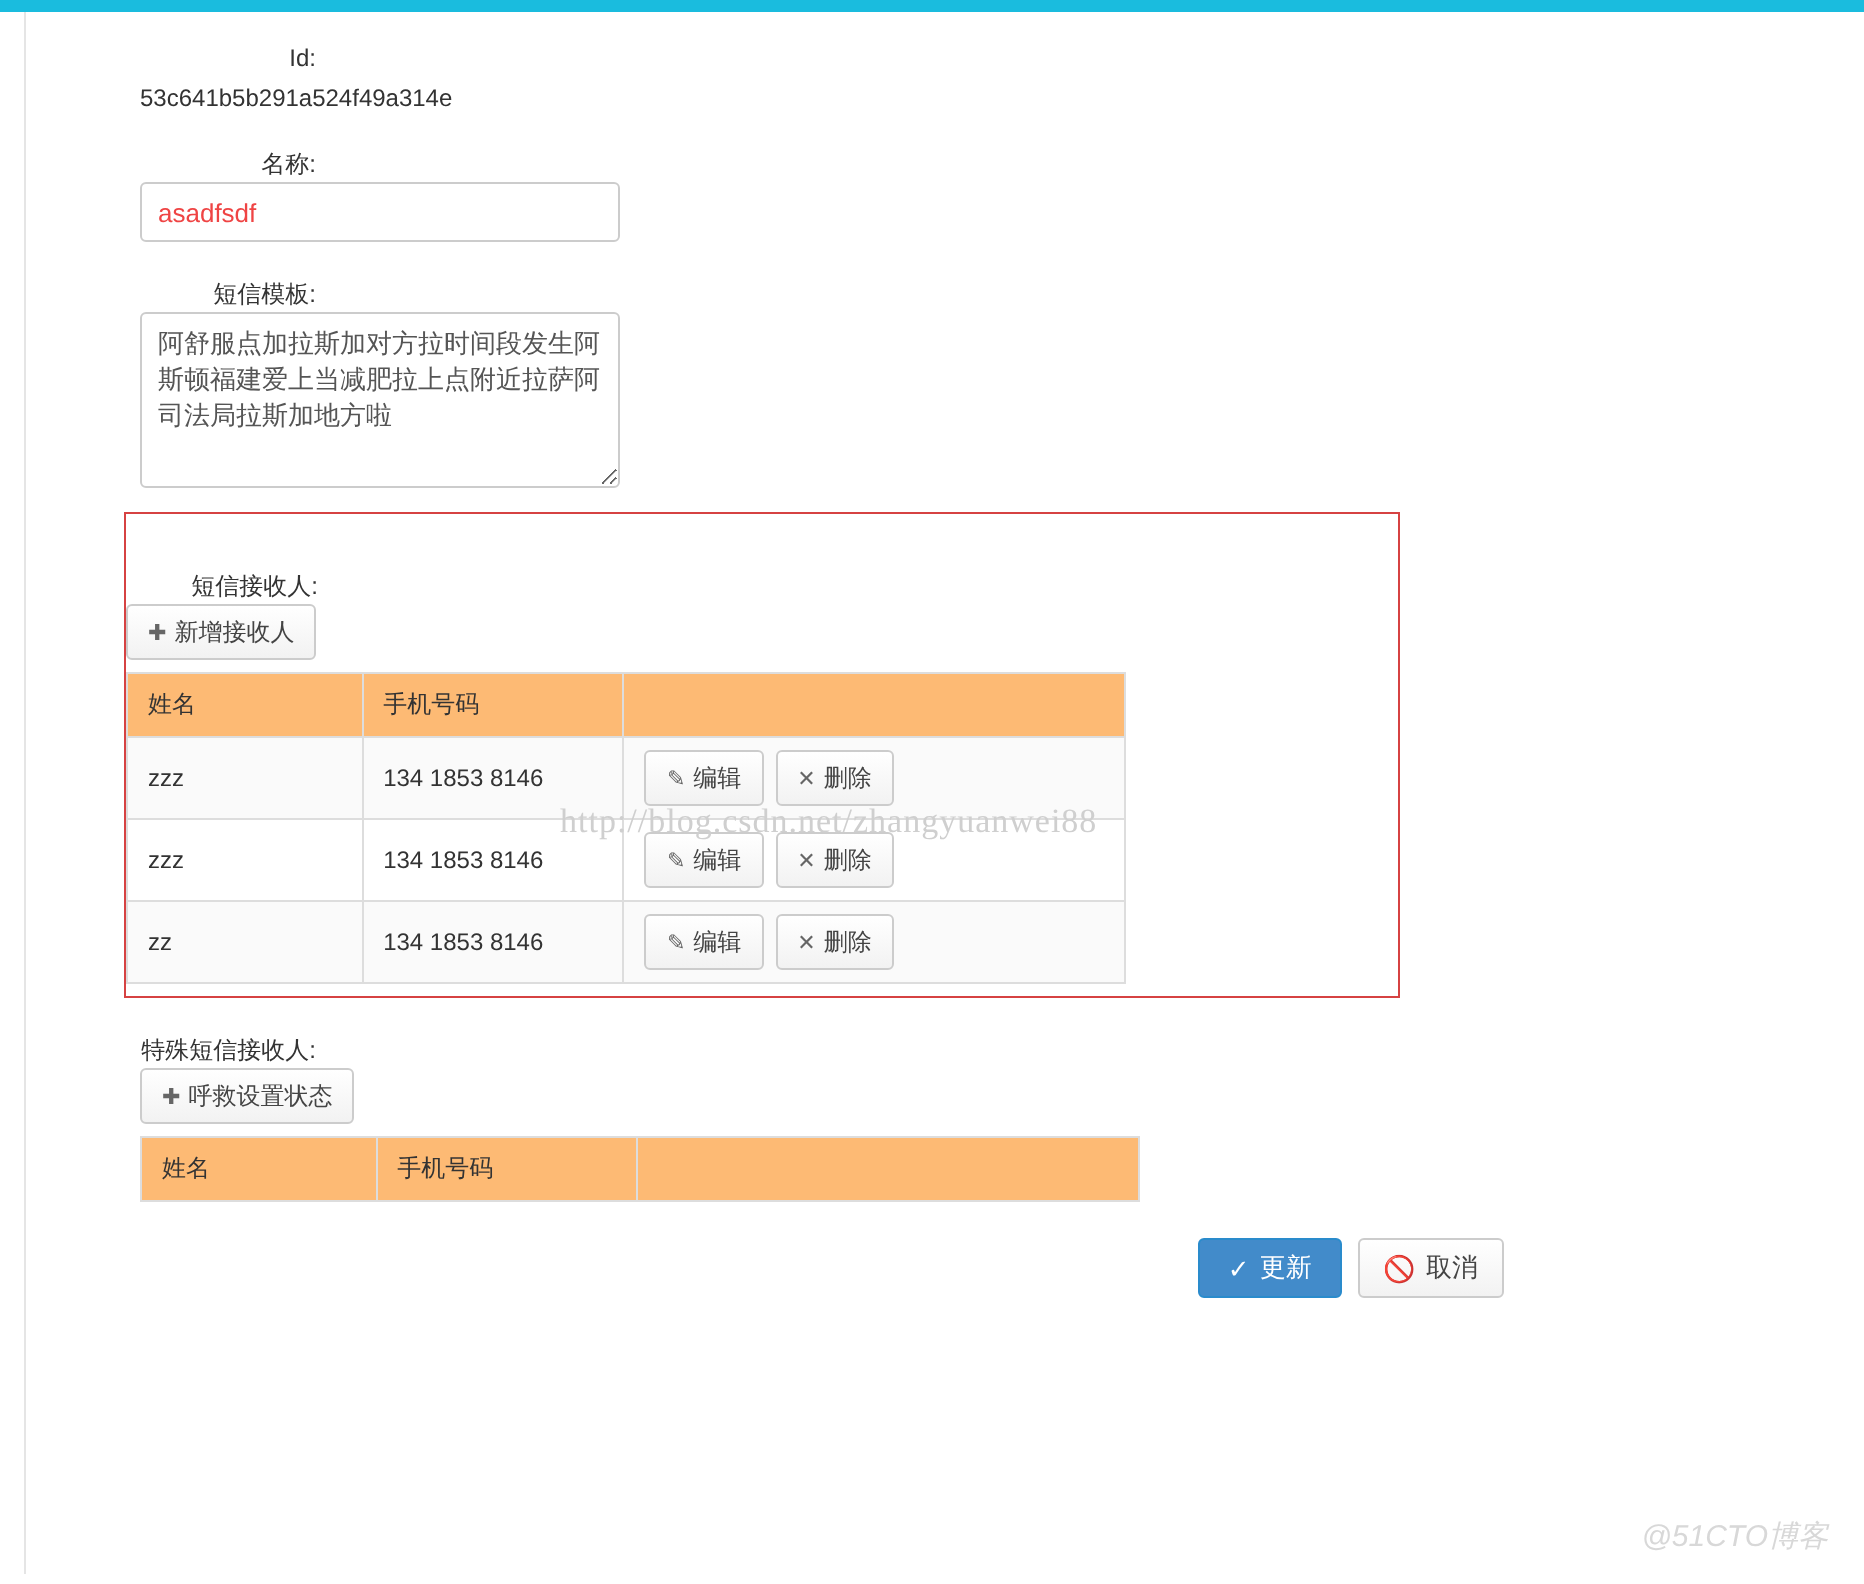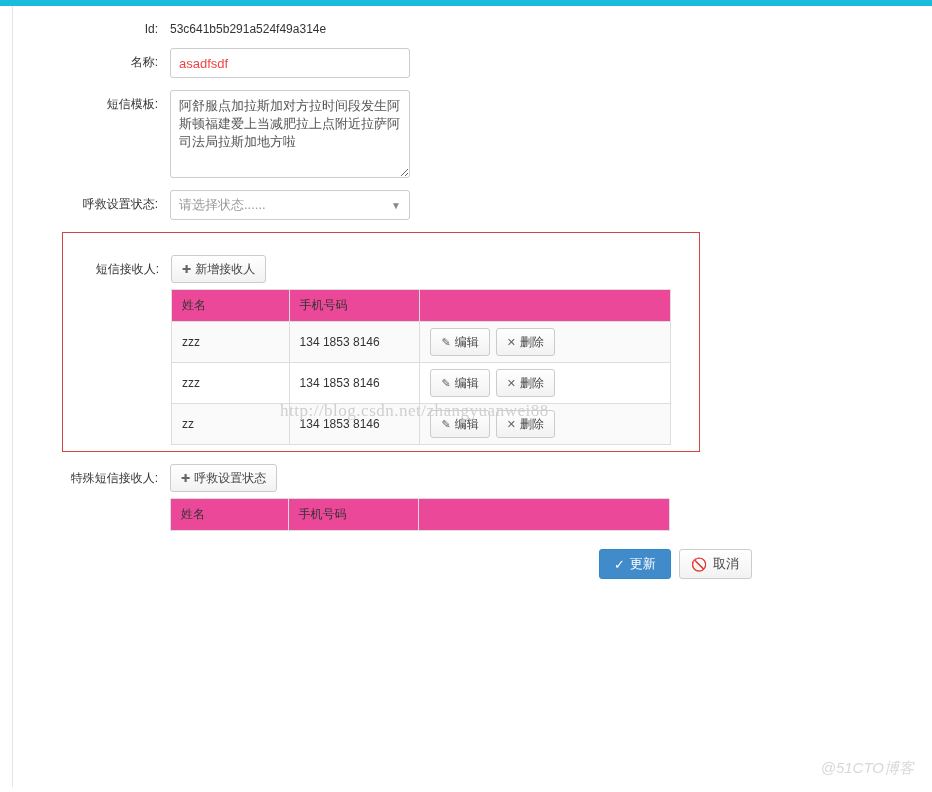--- a/index.html
+++ b/index.html
@@ -28,20 +28,21 @@
     }
     .form-container {
       padding-top: 10px;
       padding-left: 70px;
       width: 700px;
     }
     .form-row {
       display: flex;
       margin-bottom: 12px;
       align-items: flex-start;
+      flex-direction: column;
     }
     .form-label {
       width: 100px;
       text-align: right;
       padding-right: 12px;
       padding-top: 6px;
       color: #333;
       font-size: 12px;
     }
     .form-value-static {
@@ -116,21 +117,21 @@
       font-family: inherit;
     }
     .icon { font-size: 11px; color: #666; }
     .table {
       width: 500px;
       border-collapse: collapse;
       margin-top: 6px;
       border: 1px solid #ddd;
     }
     .table th {
-      background: #ec4899;
+      background: #fdba74;
       border: 1px solid #ddd;
       padding: 7px 10px;
       text-align: left;
       font-weight: normal;
       font-size: 12px;
       color: #333;
     }
     .table td {
       border: 1px solid #ddd;
       padding: 6px 10px;
@@ -216,27 +217,20 @@
   <div class="form-row">
     <div class="form-label">名称:</div>
     <input class="text-input" type="text" value="asadfsdf" style="">
   </div>
 
   <div class="form-row">
     <div class="form-label">短信模板:</div>
     <textarea class="textarea-input" style="">阿舒服点加拉斯加对方拉时间段发生阿斯顿福建爱上当减肥拉上点附近拉萨阿司法局拉斯加地方啦</textarea>
   </div>
 
-  <div class="form-row">
-    <div class="form-label">呼救设置状态:</div>
-    <div class="select-wrap">
-      <span class="select-text">请选择状态......</span>
-      <span class="select-arrow">▼</span>
-    </div>
-  </div>
 
   <div class="highlighted-section">
     <div class="form-row" style="margin-bottom:0;">
       <div class="form-label">短信接收人:</div>
       <div style="flex:1;">
         <button class="btn-small">
           <span class="icon">✚</span>
           <span>新增接收人</span>
         </button>
         <table class="table">

